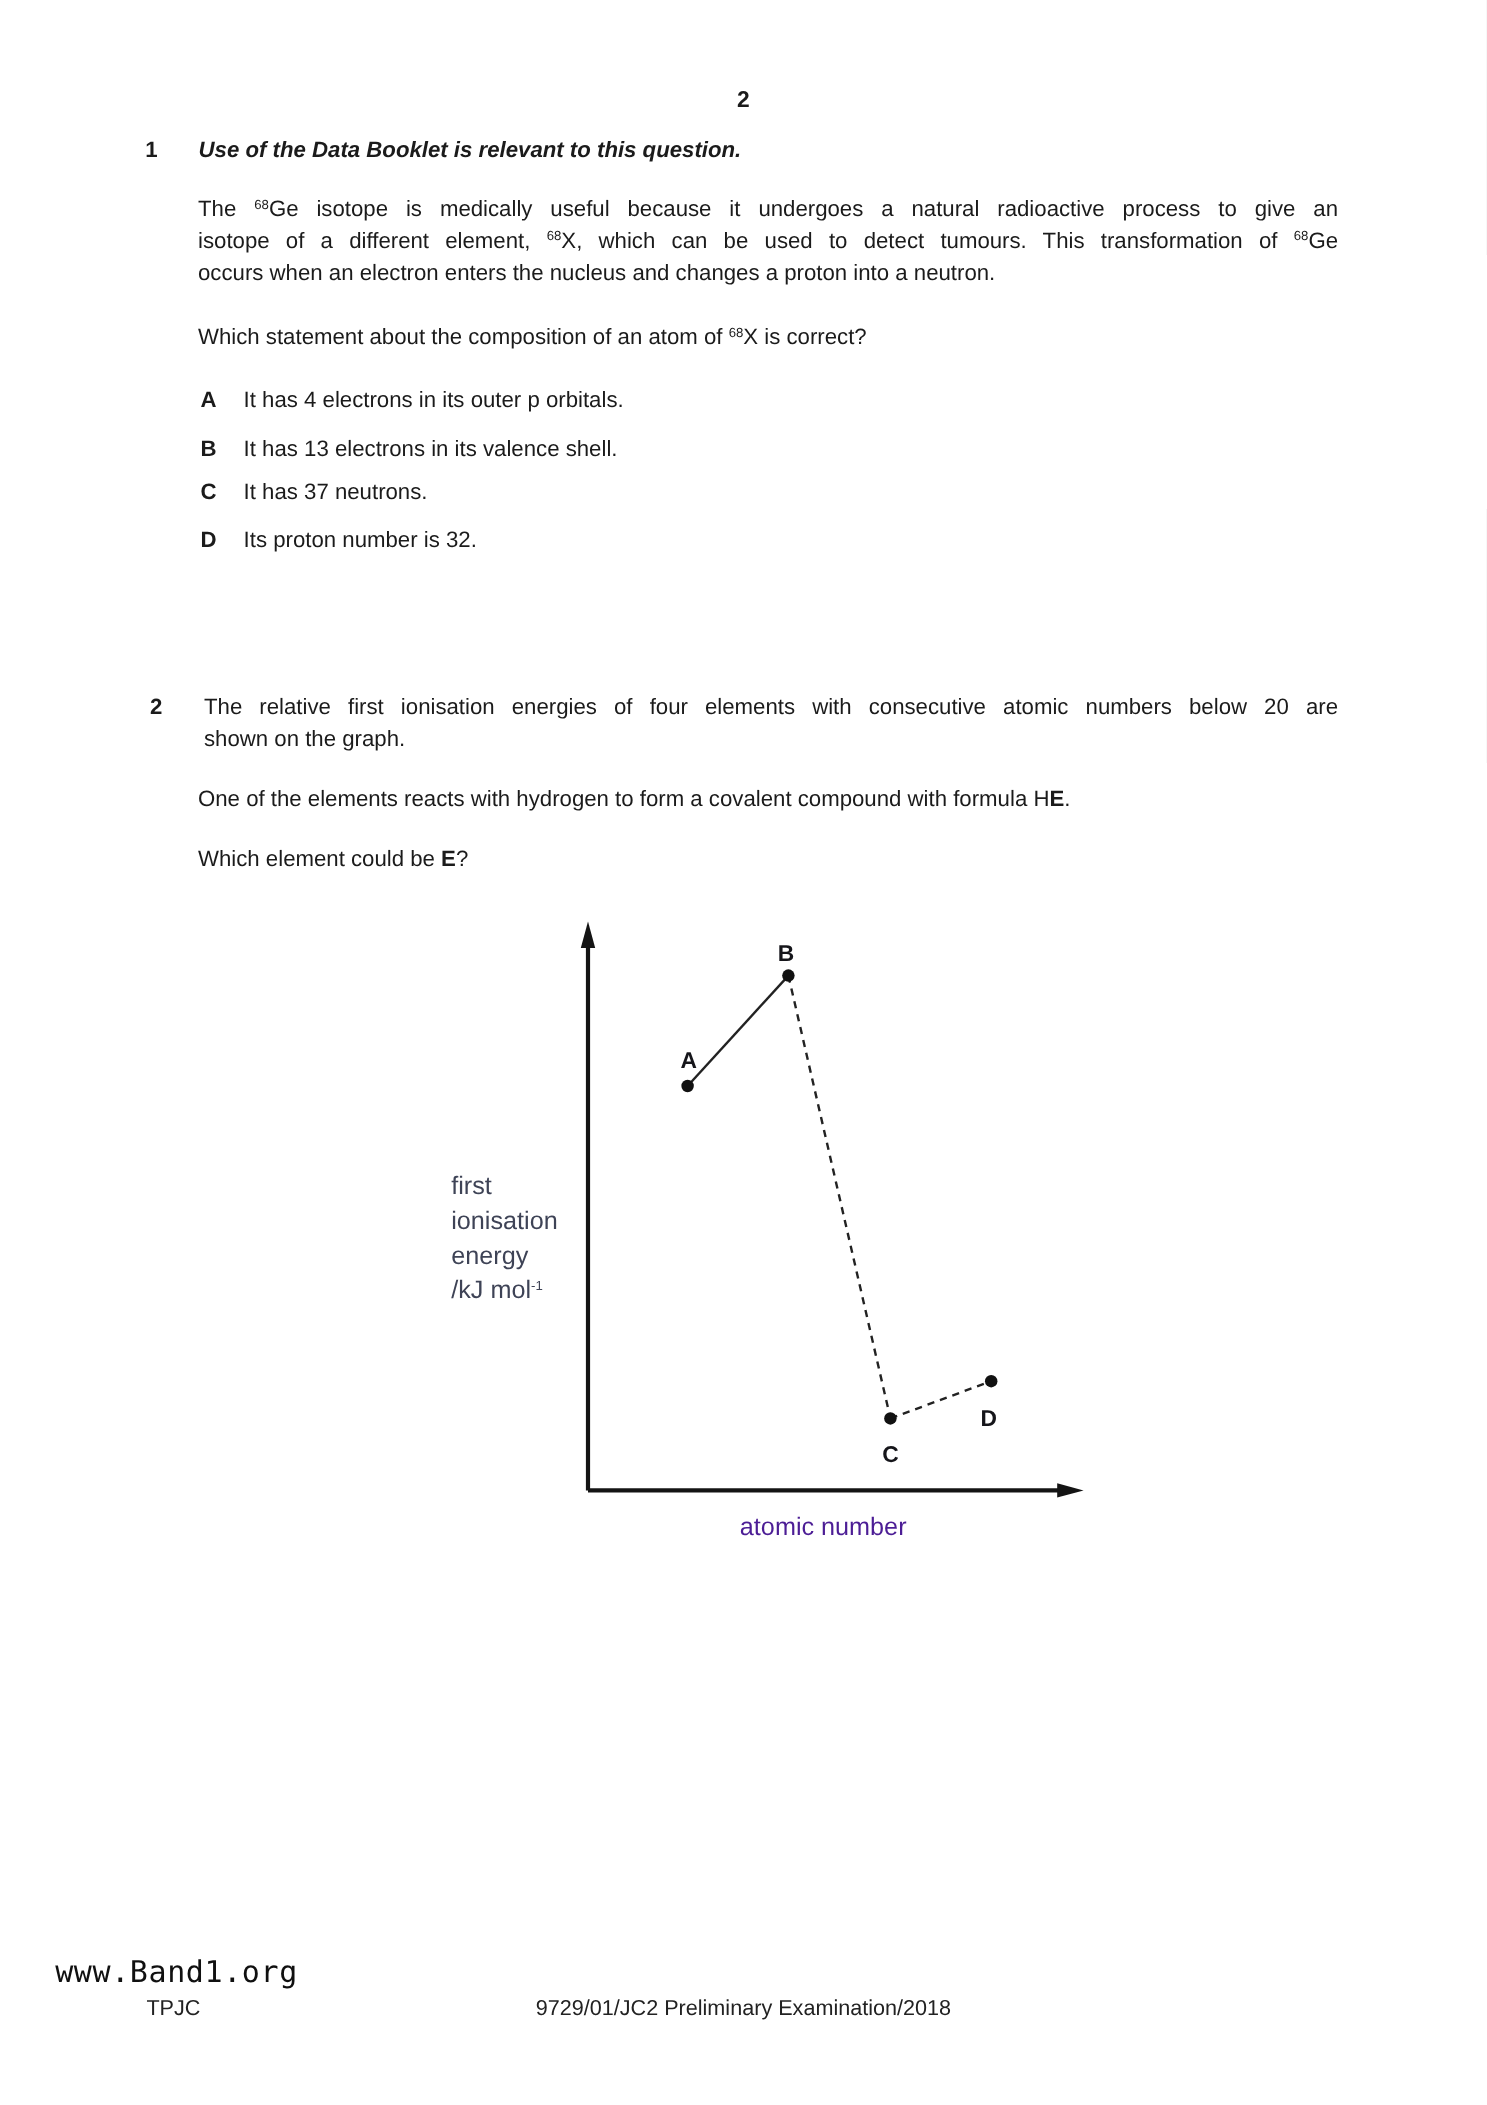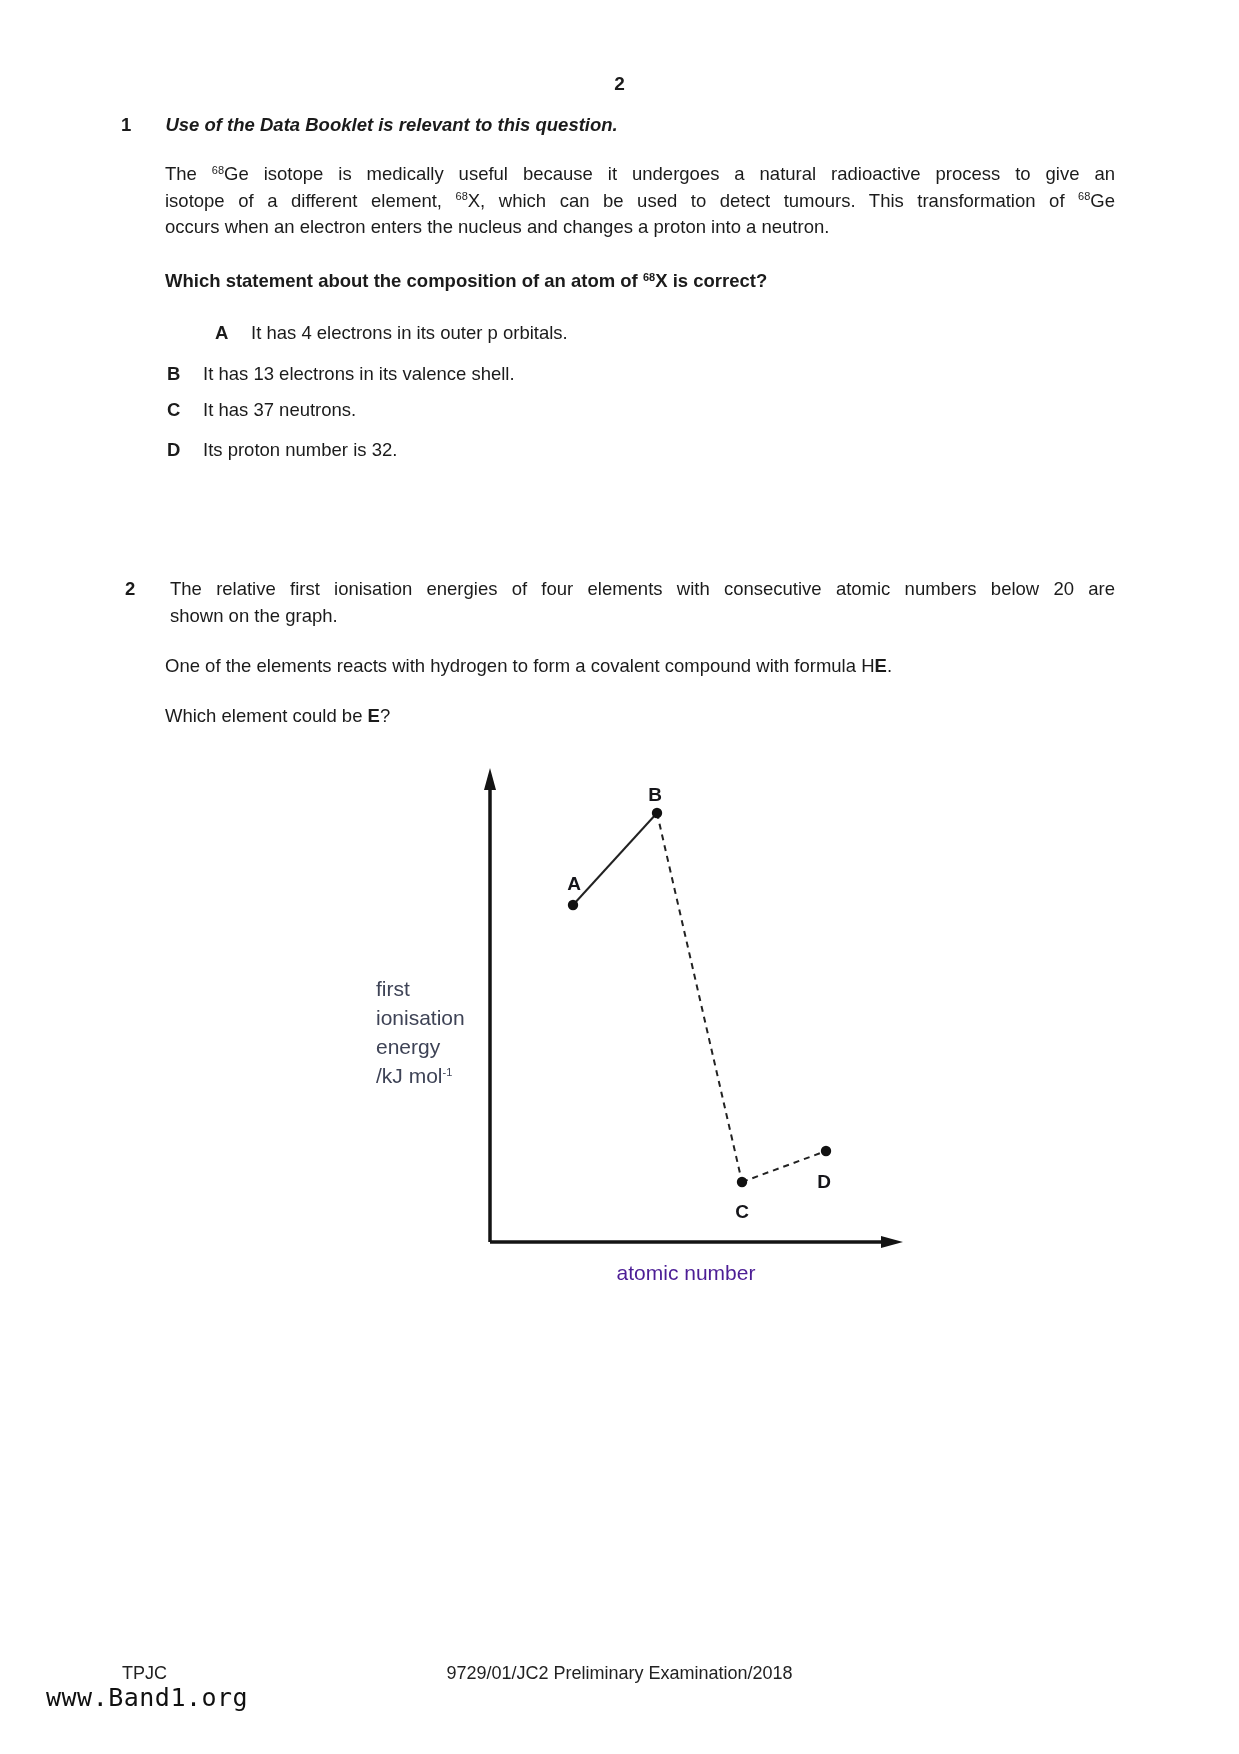--- a/index.html
+++ b/index.html
@@ -51,23 +51,23 @@
     <span class="qnum">1</span>
     <span class="italic" style="margin-left:29px;">Use of the Data Booklet is relevant to this question.</span>
   </div>
 
   <div class="abs textblock" style="left:165px;top:161px;">
       <div class="jl"><span>The </span><sup>68</sup><span>Ge isotope is medically useful because it undergoes a natural radioactive process to give an</span></div>
       <div class="jl"><span>isotope of a different element, </span><sup>68</sup><span>X, which can be used to detect tumours. This transformation of </span><sup>68</sup><span>Ge</span></div>
       <div><span>occurs when an electron enters the nucleus and changes a proton into a neutron.</span></div>
     </div>
 
-  <div class="abs textblock" style="left:165px;top:268px;font-weight:bold;"><span>Which statement about the composition of an atom of </span><sup>68</sup><span>X is correct?</span></div>
+  <div class="abs textblock" style="left:165px;top:268px;"><span>Which statement about the composition of an atom of </span><sup>68</sup><span>X is correct?</span></div>
 
-  <div class="abs optrow" style="top:320px;margin-left:48px;">
+  <div class="abs optrow" style="top:320px;">
     <span class="optletter">A</span><span>It has 4 electrons in its outer p orbitals.</span>
   </div>
   <div class="abs optrow" style="top:361px;">
     <span class="optletter">B</span><span>It has 13 electrons in its valence shell.</span>
   </div>
   <div class="abs optrow" style="top:397px;">
     <span class="optletter">C</span><span>It has 37 neutrons.</span>
   </div>
   <div class="abs optrow" style="top:437px;">
     <span class="optletter">D</span><span>Its proton number is 32.</span>
@@ -107,15 +107,15 @@
       <div>ionisation</div>
       <div>energy</div>
       <div><span>/kJ mol</span><sup>-1</sup></div>
     </div>
 
     <div class="abs xlabel" style="left:256px;top:502px;">atomic number</div>
   </div>
 
   <div class="abs footer-small" style="left:122px;top:1663px;">TPJC</div>
   <div class="abs footer-small" style="left:0;right:0;top:1663px;text-align:center;">9729/01/JC2 Preliminary Examination/2018</div>
-  <div class="abs watermark" style="left:46px;top:1684px;">www.Band1.org</div>
+  <div class="abs watermark" style="left:46px;top:1630px;">www.Band1.org</div>
 
 </div>
 
 </body></html>

